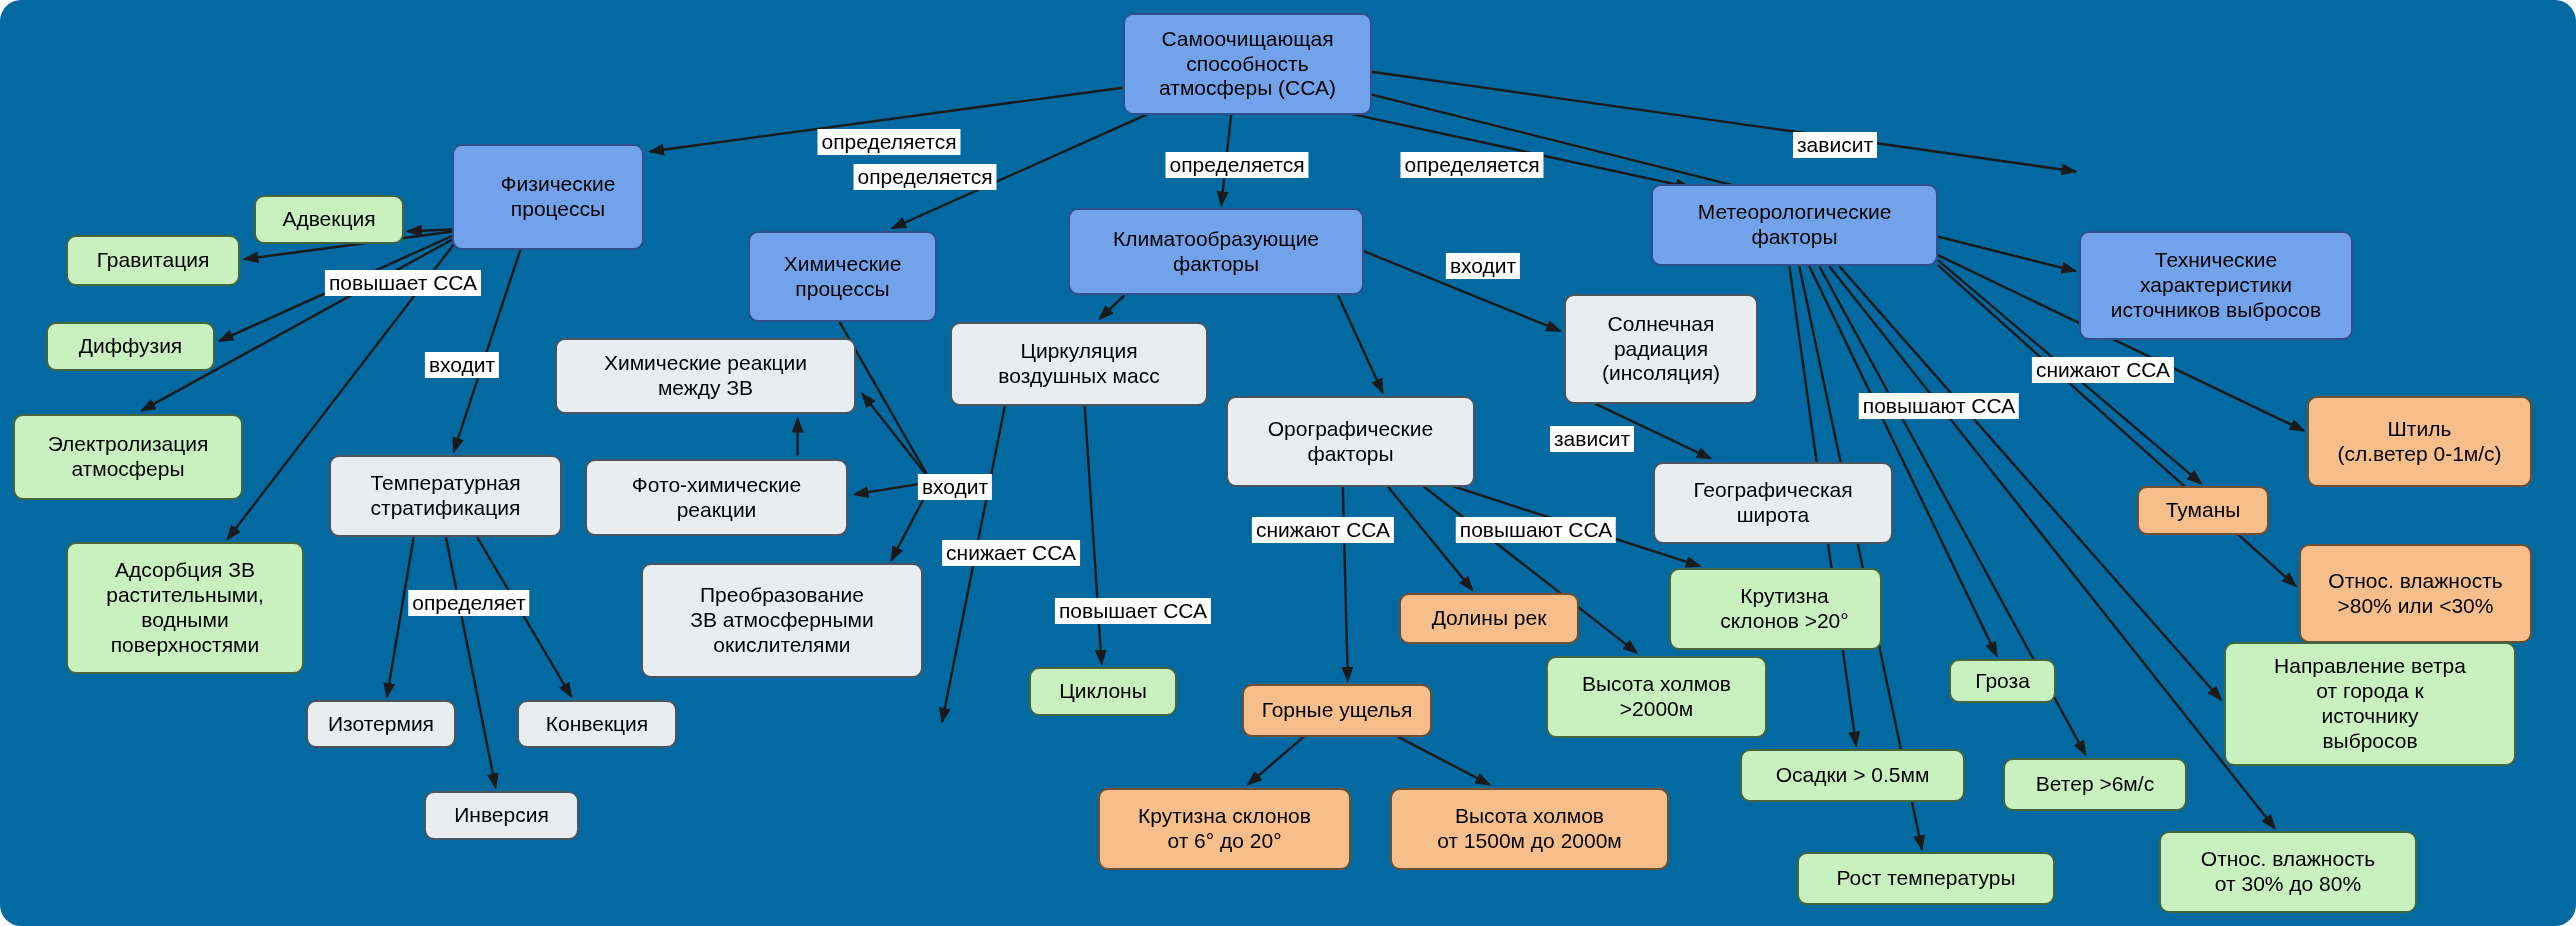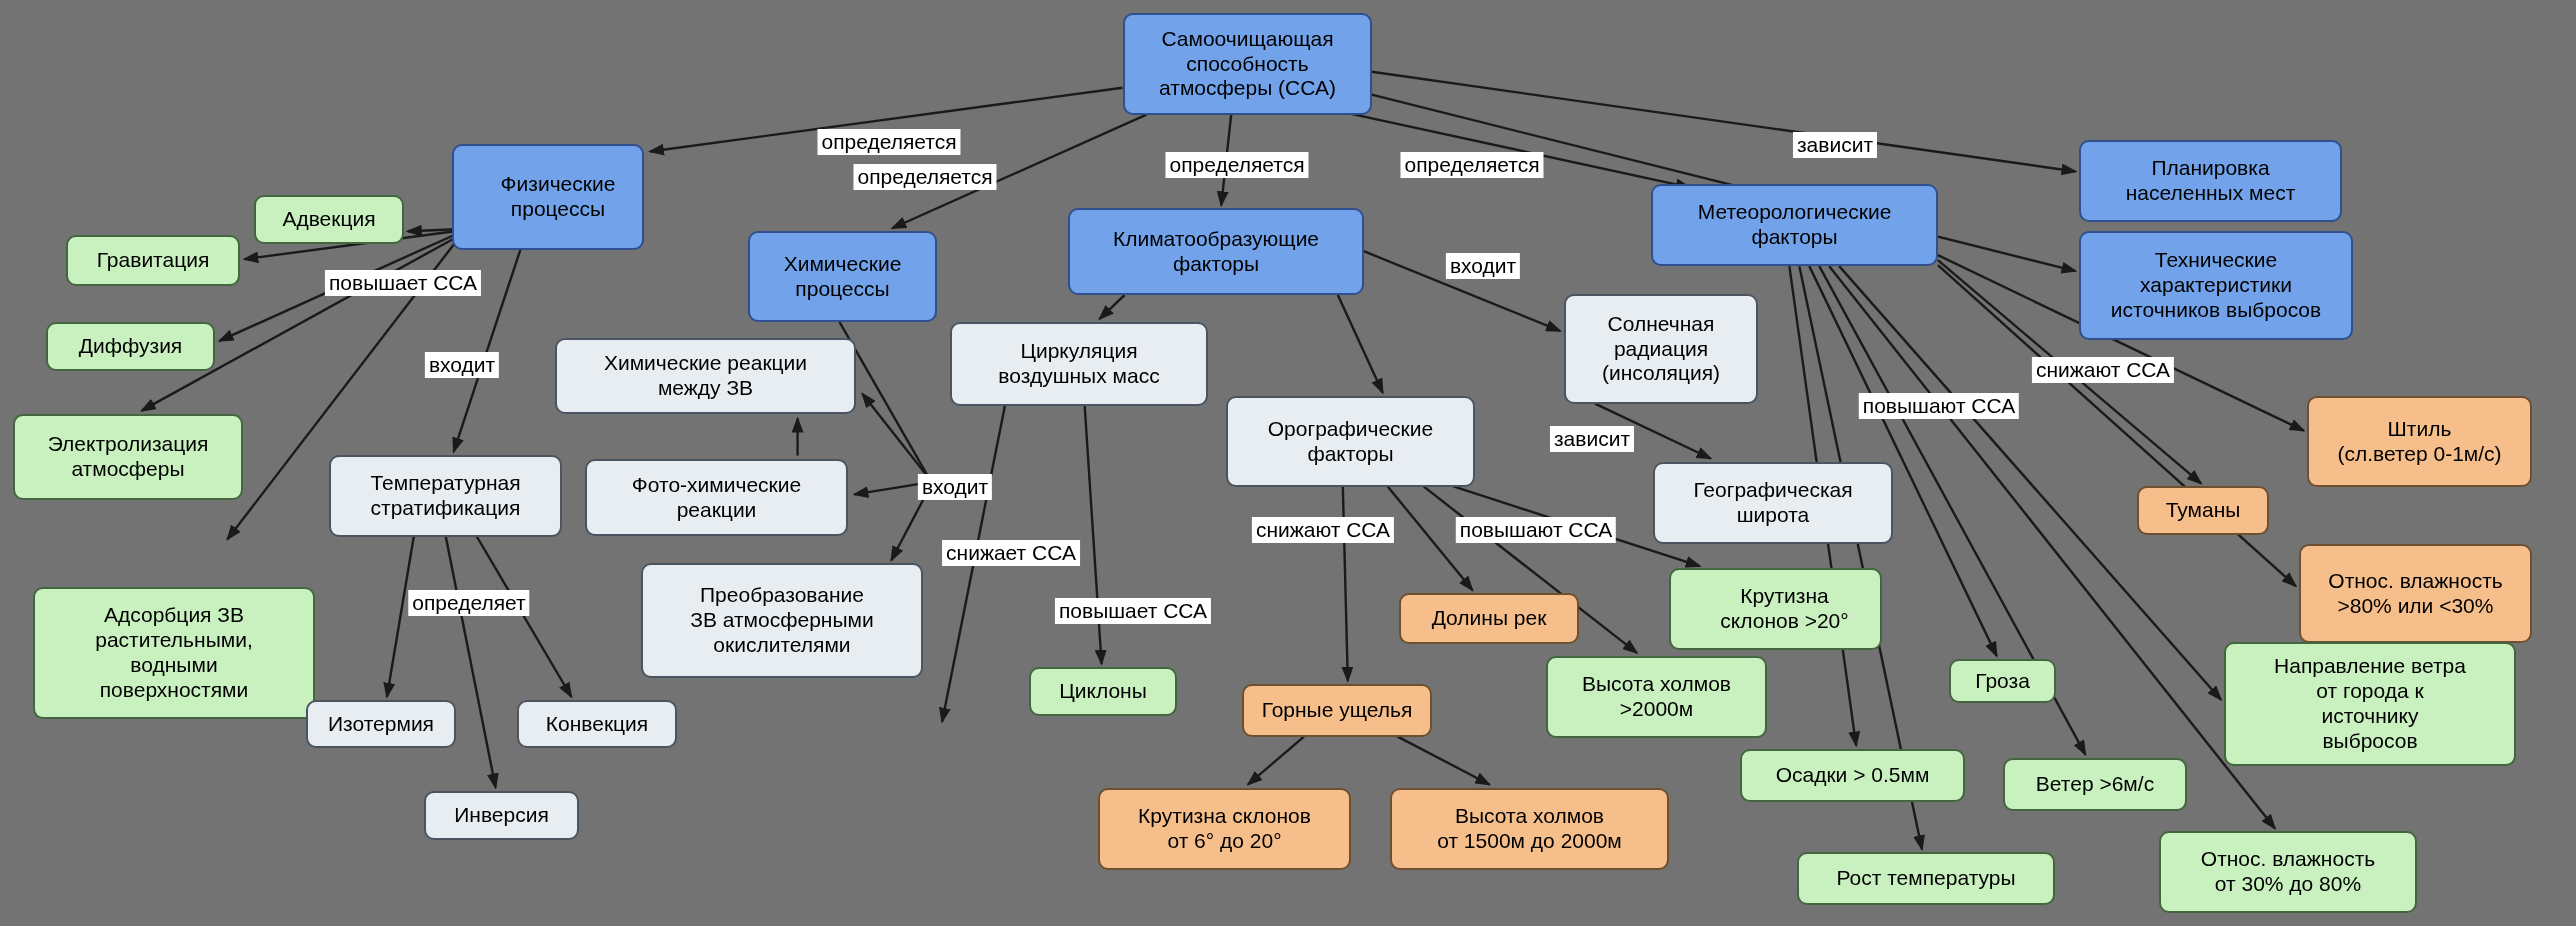--- a/index.html
+++ b/index.html
@@ -5,22 +5,23 @@
   html, body {
     margin: 0;
     padding: 0;
     background: #ffffff;
     font-family: "Liberation Sans", "DejaVu Sans", sans-serif;
   }
   #diagram {
     position: relative;
     width: 2576px;
     height: 926px;
-    background: #737373;
+    background: #0369a1;
     overflow: hidden;
+    border-radius: 21px;
   }
   #diagram svg {
     position: absolute;
     left: 0;
     top: 0;
   }
   .node {
     position: absolute;
     box-sizing: border-box;
     display: flex;
@@ -105,31 +106,29 @@
 способность
 атмосферы (ССА)</div>
     <div class="node blue" style="left: 452px; top: 144px; width: 192px; height: 106px; padding-left: 28px;">Физические
 процессы</div>
     <div class="node blue" style="left: 748px; top: 231px; width: 189px; height: 91px;">Химические
 процессы</div>
     <div class="node blue" style="left: 1068px; top: 208px; width: 296px; height: 87px;">Климатообразующие
 факторы</div>
     <div class="node blue" style="left: 1651px; top: 184px; width: 287px; height: 82px;">Метеорологические
 факторы</div>
-    <div class="node blue" style="left: 2079px; top: 140px; width: 263px; height: 82px;">Планировка
-населенных мест</div>
     <div class="node blue" style="left: 2079px; top: 231px; width: 274px; height: 109px;">Технические
 характеристики
 источников выбросов</div>
     <div class="node green" style="left: 254px; top: 195px; width: 150px; height: 49px;">Адвекция</div>
     <div class="node green" style="left: 66px; top: 235px; width: 174px; height: 51px;">Гравитация</div>
     <div class="node green" style="left: 46px; top: 322px; width: 169px; height: 49px;">Диффузия</div>
     <div class="node green" style="left: 13px; top: 414px; width: 230px; height: 86px;">Электролизация
 атмосферы</div>
-    <div class="node green" style="left: 33px; top: 542px; width: 282px; height: 132px; margin-top: 45px;">Адсорбция ЗВ
+    <div class="node green" style="left: 66px; top: 542px; width: 238px; height: 132px;">Адсорбция ЗВ
 растительными,
 водными
 поверхностями</div>
     <div class="node gray" style="left: 329px; top: 455px; width: 233px; height: 82px;">Температурная
 стратификация</div>
     <div class="node gray" style="left: 306px; top: 700px; width: 150px; height: 48px;">Изотермия</div>
     <div class="node gray" style="left: 517px; top: 700px; width: 160px; height: 48px;">Конвекция</div>
     <div class="node gray" style="left: 424px; top: 791px; width: 155px; height: 49px;">Инверсия</div>
     <div class="node gray" style="left: 555px; top: 338px; width: 301px; height: 76px;">Химические реакции
 между ЗВ</div>

